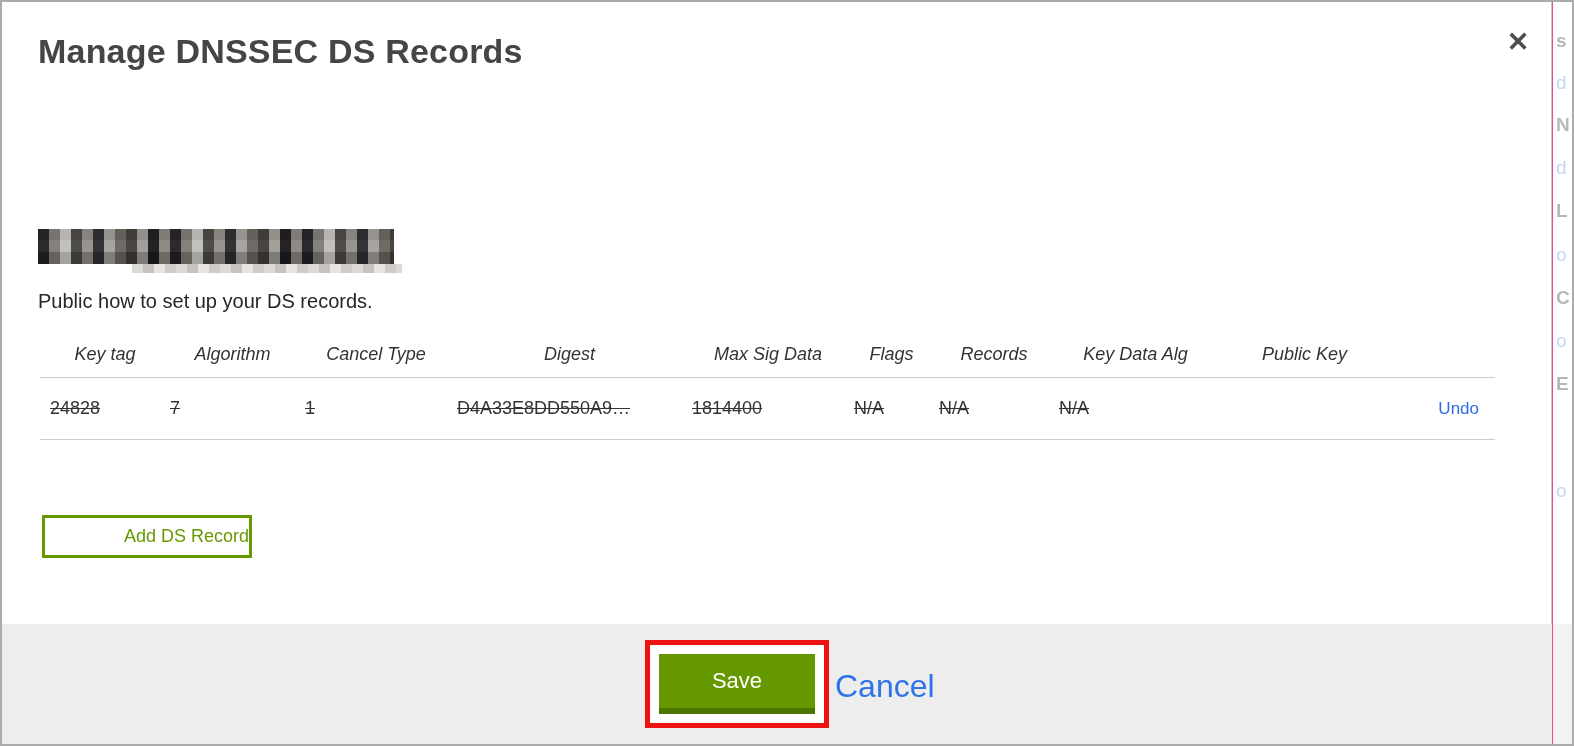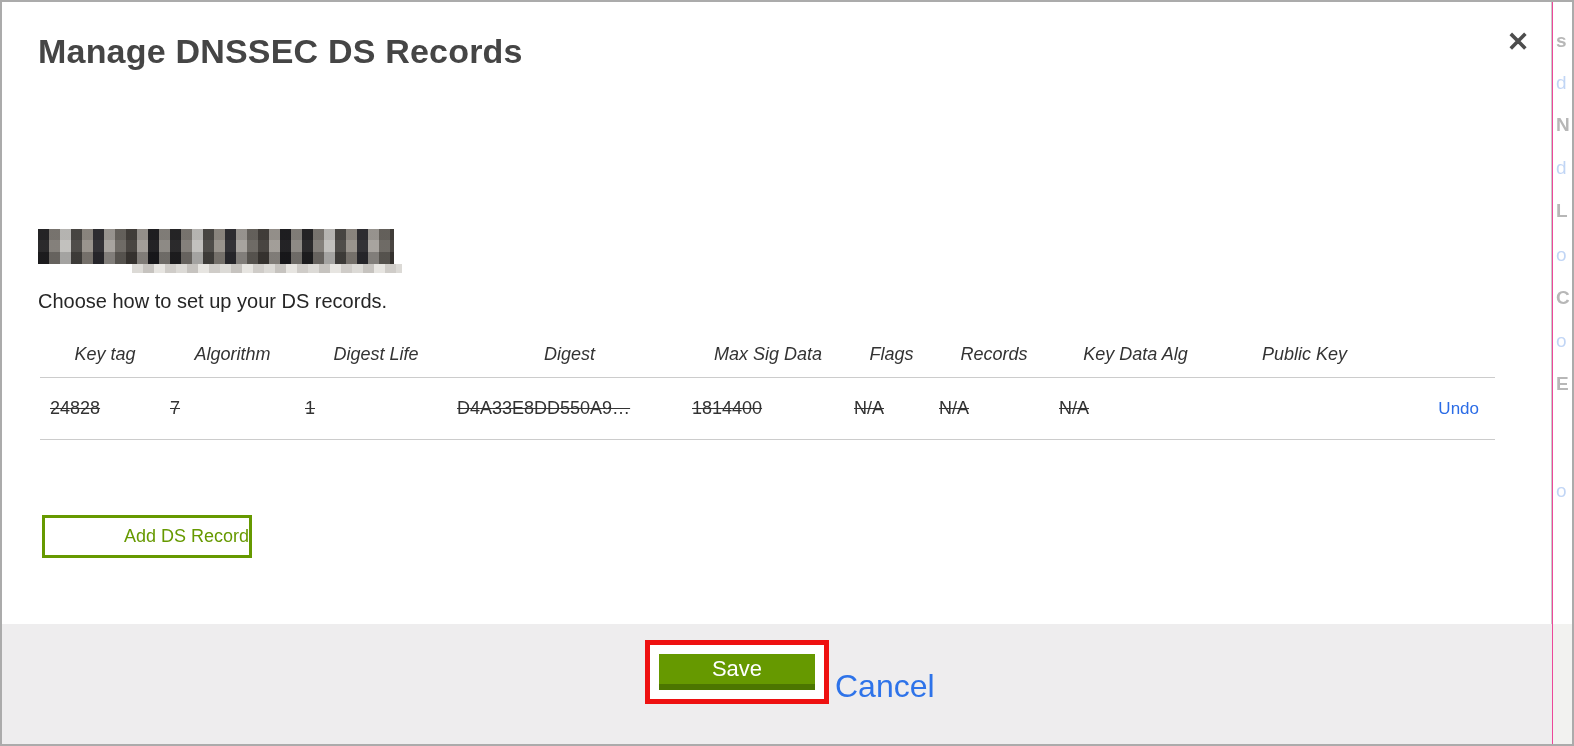--- a/index.html
+++ b/index.html
@@ -78,21 +78,21 @@
     font-size:18px; font-family:"Liberation Sans", sans-serif;
     cursor:pointer; text-align:right;
   }
 
   
   .footer {
     position:absolute; left:0; top:622px; width:1550px; height:120px;
     background:#eeedee;
   }
   .save-highlight {
-    position:absolute; left:643px; top:16px; width:184px; height:64px;
+    position:absolute; left:643px; top:16px; width:184px; height:88px;
     border:5px solid #ee1111; background:#ffffff;
   }
   .save-btn {
     position:absolute; left:9px; top:9px; right:9px; bottom:9px;
     background:#669900; border:none; border-bottom:6px solid #4c7600;
     color:#fff; font-size:22px; font-family:"Liberation Sans", sans-serif;
     cursor:pointer;
   }
   .cancel-link {
     position:absolute; left:833px; top:44px;
@@ -120,40 +120,40 @@
 
   <div class="modal">
 
     <h1 class="modal-title">Manage DNSSEC DS Records</h1>
 
     <button class="close-btn">✕</button>
 
     <div class="redacted-domain"></div>
     <div class="redacted-sub"></div>
 
-    <div class="subtitle">Choose how to set up your DS records.</div>
+    <div class="subtitle">Public how to set up your DS records.</div>
 
     <table class="ds-table">
       <colgroup>
         <col style="width:120px">
           <col style="width:135px">
           <col style="width:152px">
         <col style="width:235px">
           <col style="width:162px">
           <col style="width:85px">
         <col style="width:120px">
           <col style="width:163px">
           <col style="width:175px">
         <col style="width:108px">
       </colgroup>
       <thead>
         <tr>
           <th>Key tag</th>
           <th>Algorithm</th>
-          <th>Digest Life</th>
+          <th>Cancel Type</th>
           <th>Digest</th>
           <th>Max Sig Data</th>
           <th>Flags</th>
           <th>Records</th>
           <th>Key Data Alg</th>
           <th>Public Key</th>
           <th></th>
         </tr>
       </thead>
       <tbody>

